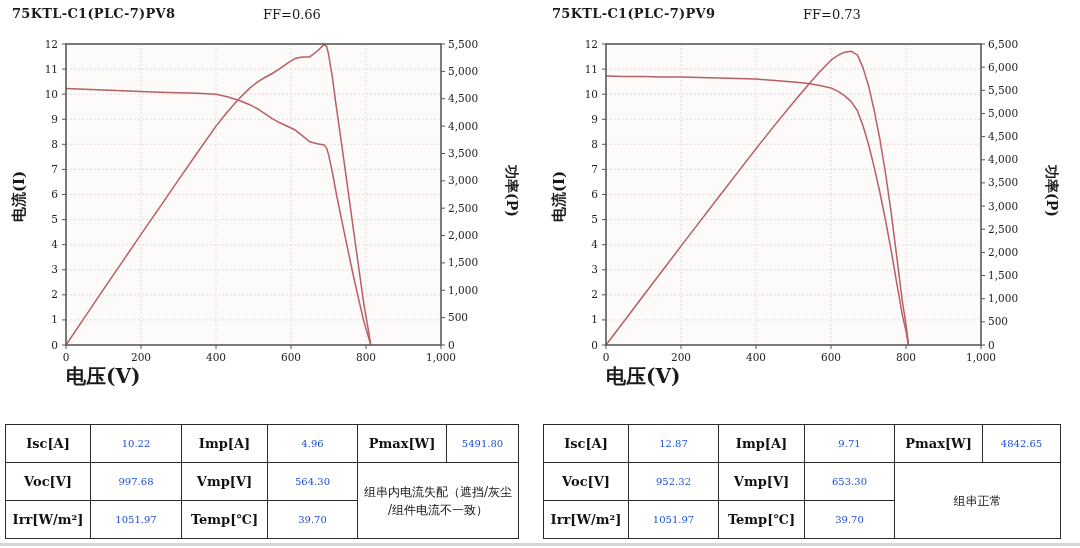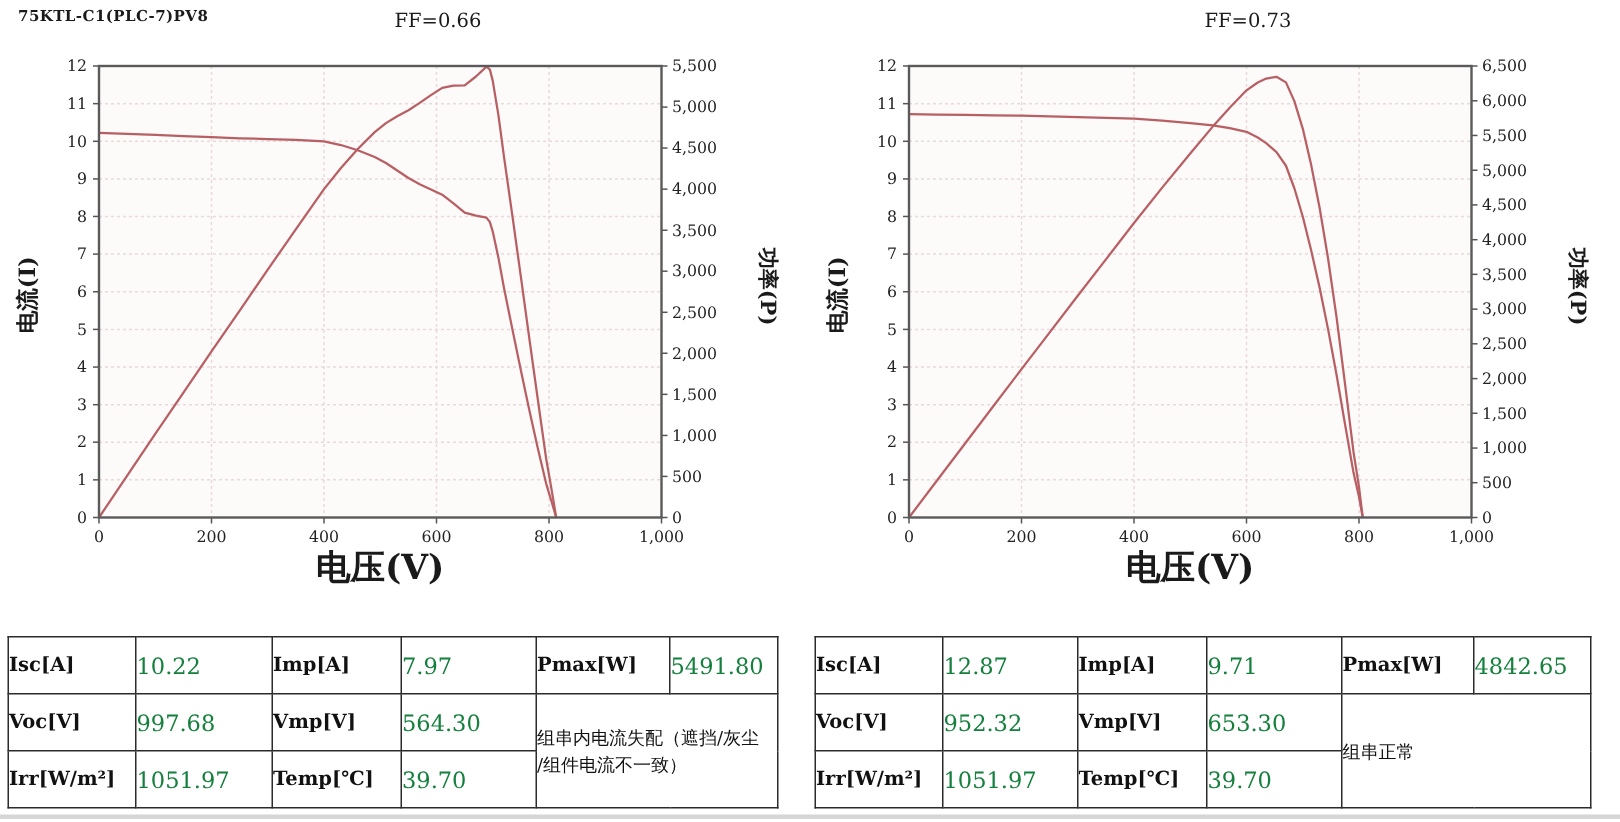--- a/index.html
+++ b/index.html
@@ -1,42 +1,42 @@
 <!DOCTYPE html>
 <html><head>
 <meta charset="utf-8">
 <style>
   * { margin:0; padding:0; box-sizing:border-box; }
   html,body { background:#ffffff; }
   .page { position:relative; width:1080px; height:548px; background:#ffffff; overflow:hidden;
           font-family:"DejaVu Serif", serif; }
   .panel { position:absolute; top:0; width:540px; height:400px; }
   .panel-title { position:absolute; left:12px; top:6px; font-family:"DejaVu Serif",serif;
-                 font-weight:bold; font-size:10px; color:#1a1a1a; letter-spacing:0.3px; white-space:nowrap; }
+                 font-weight:bold; font-size:13px; color:#1a1a1a; letter-spacing:0.3px; white-space:nowrap; }
   .ff-label { position:absolute; left:263px; top:7px; font-family:"DejaVu Serif",serif;
               font-size:13px; color:#1a1a1a; white-space:nowrap;text-align:right; }
   .chart-svg { position:absolute; left:0; top:0; }
   .y-left-label { position:absolute; left:-26px; top:187px; width:90px; text-align:center;
                   transform:rotate(-90deg); font-weight:bold; font-size:15px; color:#1a1a1a; }
   .y-right-label { position:absolute; left:466px; top:182px; width:90px; text-align:center;
                    transform:rotate(90deg); font-weight:bold; font-size:14px; color:#1a1a1a; }
-  .x-label { position:absolute; left:66px; top:363px; width:375px; text-align:center;
-             font-weight:bold; font-size:23px; color:#1a1a1a; }
+  .x-label { position:absolute; left:66px; top:363px; width:375px; 
+             font-weight:bold; font-size:20px; color:#1a1a1a; }
   .grid { stroke:#e9d9d9; stroke-width:1; stroke-dasharray:2 2; }
   .tick { stroke:#555555; stroke-width:1; }
   .tlbl { font-family:"DejaVu Serif",serif; font-size:10.5px; fill:#222222; }
   .pbg { fill:#fdfafa; }
   .pborder { fill:none; stroke:#5a5a5a; stroke-width:1.6; }
   .curve { fill:none; stroke:#b85f64; stroke-width:1.5; stroke-linejoin:round; }
   .tbl { position:absolute; top:424px; }
   .tbl table { border-collapse:collapse; table-layout:fixed; }
-  .tbl td { border:1.5px solid #2b2b2b; vertical-align:middle;
+  .tbl td { border:1.5px solid #2b2b2b; text-align:center; vertical-align:middle;
             height:38px; overflow:hidden; }
   .tbl td.lbl { font-family:"DejaVu Serif",serif; font-weight:bold; font-size:13px; color:#111; }
-  .tbl td.val { font-family:"DejaVu Serif",serif; font-size:15px; color:#15803d; }
+  .tbl td.val { font-family:"DejaVu Serif",serif; font-size:10px; color:#1d4ed8; }
   .tbl td.diag { font-family:"DejaVu Serif",serif; font-size:12px; color:#111;
                  white-space:pre-line; line-height:1.5; }
   .bottom-strip { position:absolute; left:0; top:543px; width:1080px; height:3px; background:#d6d6d6; }
 </style>
 </head>
 <body>
 
 <div class="page">
 
   <div class="panel" style="left:0px">
@@ -219,20 +219,21 @@
           <text class="tlbl" x="291.0" y="361" text-anchor="middle">600</text>
           <line class="tick" x1="366.0" y1="345" x2="366.0" y2="349"></line>
           <text class="tlbl" x="366.0" y="361" text-anchor="middle">800</text>
           <line class="tick" x1="441.0" y1="345" x2="441.0" y2="349"></line>
           <text class="tlbl" x="441.0" y="361" text-anchor="middle">1,000</text>
         </g>
         <polyline class="curve" points="66.0,76.1 84.8,76.4 103.5,76.6 122.3,76.9 141.0,77.1 159.8,77.6 178.5,78.1 197.3,78.6 216.0,79.1 234.8,80.4 253.5,82.1 268.5,83.6 279.8,85.4 291.0,87.9 298.5,91.7 304.1,95.4 311.0,101.4 317.3,110.5 322.9,125.5 328.5,144.3 334.1,166.9 339.8,192.0 345.4,219.6 351.0,249.7 356.6,282.3 362.3,314.9 366.0,331.2 368.5,345.0"></polyline>
         <polyline class="curve" points="66.0,345.0 84.8,320.2 103.5,295.5 122.3,270.7 141.0,246.1 159.8,221.6 178.5,197.2 197.3,172.9 216.0,148.7 234.8,125.1 253.5,102.3 268.5,84.4 279.8,71.8 291.0,60.2 298.5,55.0 304.1,52.4 311.0,51.2 317.3,54.9 322.9,67.4 328.5,85.7 334.1,109.9 339.8,138.8 345.4,172.5 351.0,211.3 356.6,255.3 362.3,301.1 366.0,324.6 368.5,345.0"></polyline>
         <rect class="pborder" x="66" y="44" width="375" height="301"></rect>
       </svg>
+    <div class="panel-title">75KTL-C1(PLC-7)PV9</div>
     <div class="ff-label">FF=0.73</div>
     <div class="y-left-label">电流(I)</div>
     <div class="y-right-label">功率(P)</div>
     <div class="x-label">电压(V)</div>
   </div>
 
   <div class="tbl" style="left:5px">
     <table>
       <colgroup>
         <col style="width:85px">
@@ -240,21 +241,21 @@
           <col style="width:86px">
         <col style="width:90px">
           <col style="width:89px">
           <col style="width:72px">
       </colgroup>
       <tbody>
           <tr>
         <td class="lbl">Isc[A]</td>
         <td class="val">10.22</td>
         <td class="lbl">Imp[A]</td>
-        <td class="val">7.97</td>
+        <td class="val">4.96</td>
         <td class="lbl">Pmax[W]</td>
         <td class="val">5491.80</td>
       </tr>
       <tr>
         <td class="lbl">Voc[V]</td>
         <td class="val">997.68</td>
         <td class="lbl">Vmp[V]</td>
         <td class="val">564.30</td>
         <td class="diag" colspan="2" rowspan="2">组串内电流失配（遮挡/灰尘
 /组件电流不一致）</td>

